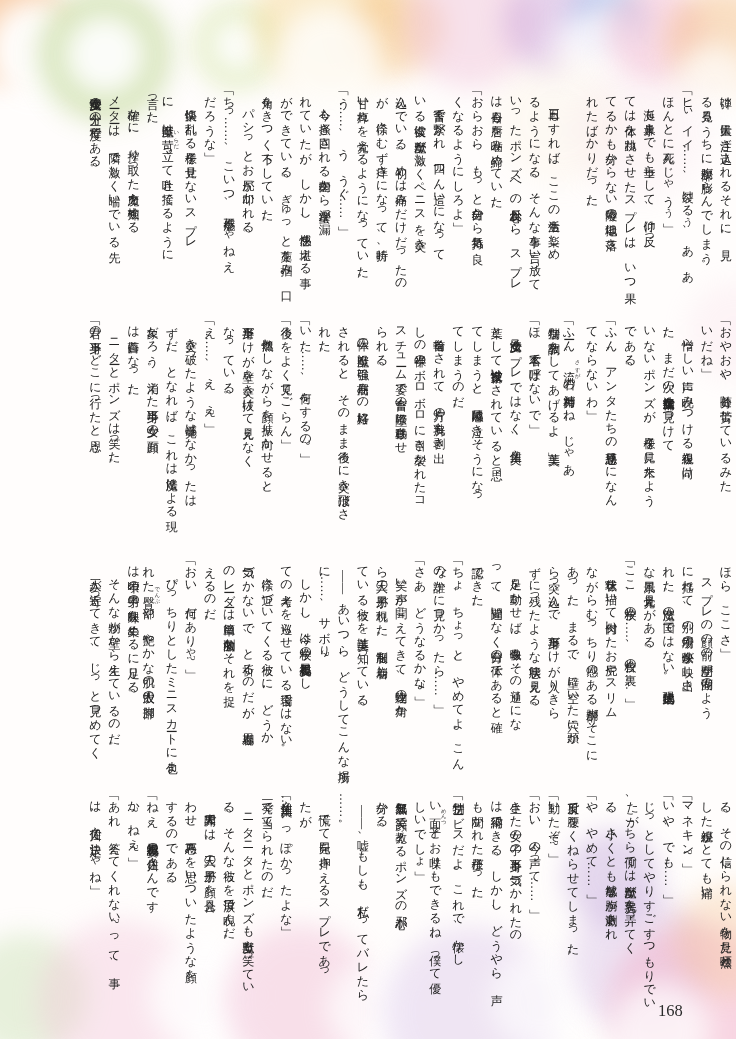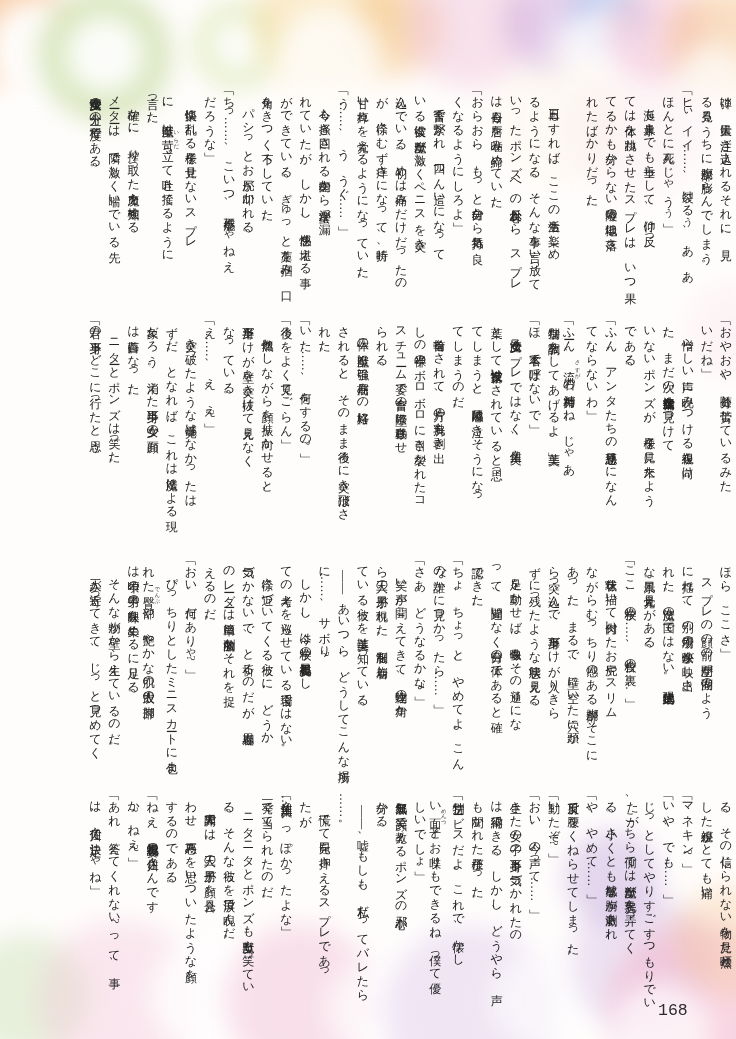--- a/index.html
+++ b/index.html
@@ -15,21 +15,21 @@
     writing-mode:vertical-rl;text-orientation:mixed;
     color:#232323;font-size:12px;letter-spacing:0.35px;
     line-break:anywhere;
   }
   .col{width:19.117px;height:216px;overflow:visible;}
   .col.indent{text-indent:12.4px;}
   ruby{ruby-position:over;}
   ruby rt{font-size:5.5px;letter-spacing:0;color:#333;}
   .pagenum{
     position:absolute;left:658px;top:1001px;width:44px;
-    font-family:Liberation Mono, monospace;
+    font-family:Liberation Serif, serif;
     font-size:16.5px;color:#2b2b2b;text-align:left;
   }
 </style>
 </head>
 <body>
 
 <div class="page">
   <div class="bokeh-layer" id="bokeh-layer">
       <div class="bokeh" style="left: -62px; top: -42px; width: 124px; height: 124px; background: rgb(242, 162, 94); opacity: 0.5;"></div>
       <div class="bokeh" style="left: -12px; top: 0px; width: 100px; height: 100px; background: rgb(255, 255, 255); opacity: 0.95;"></div>

